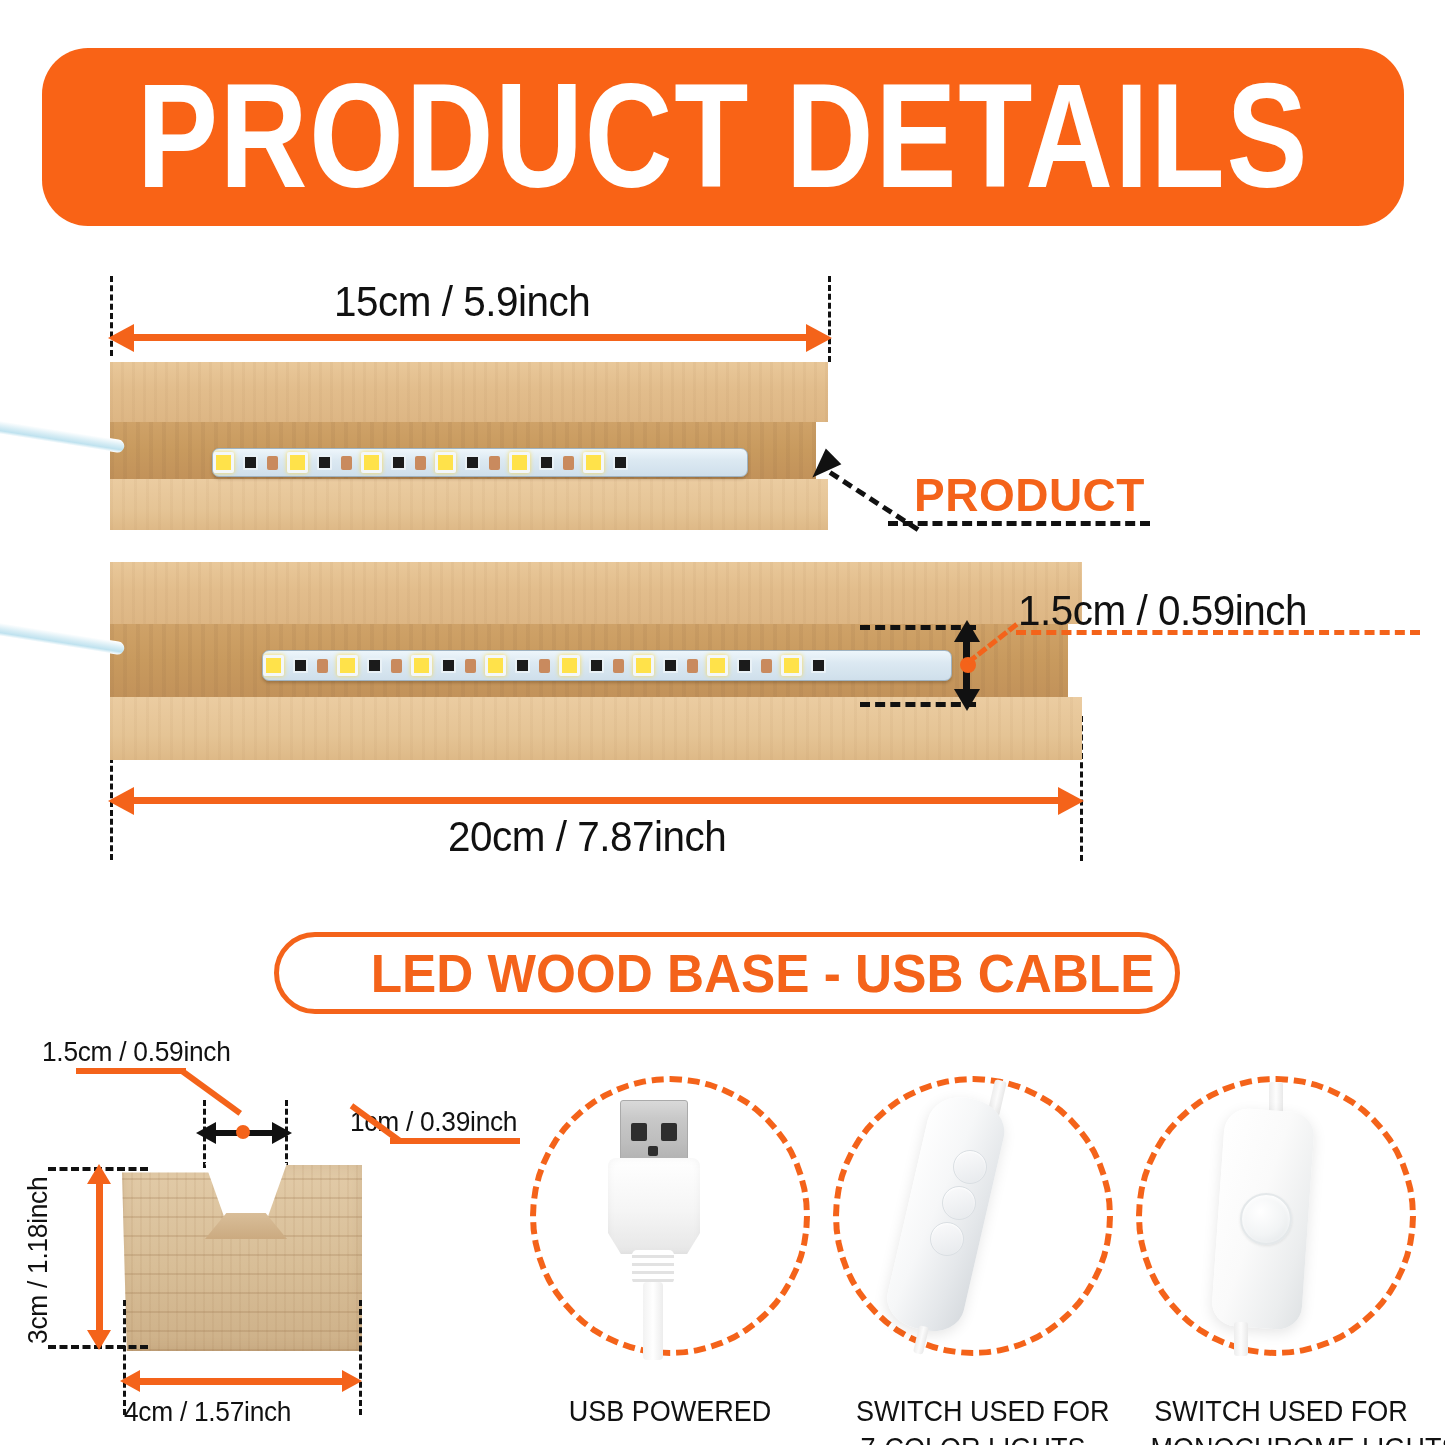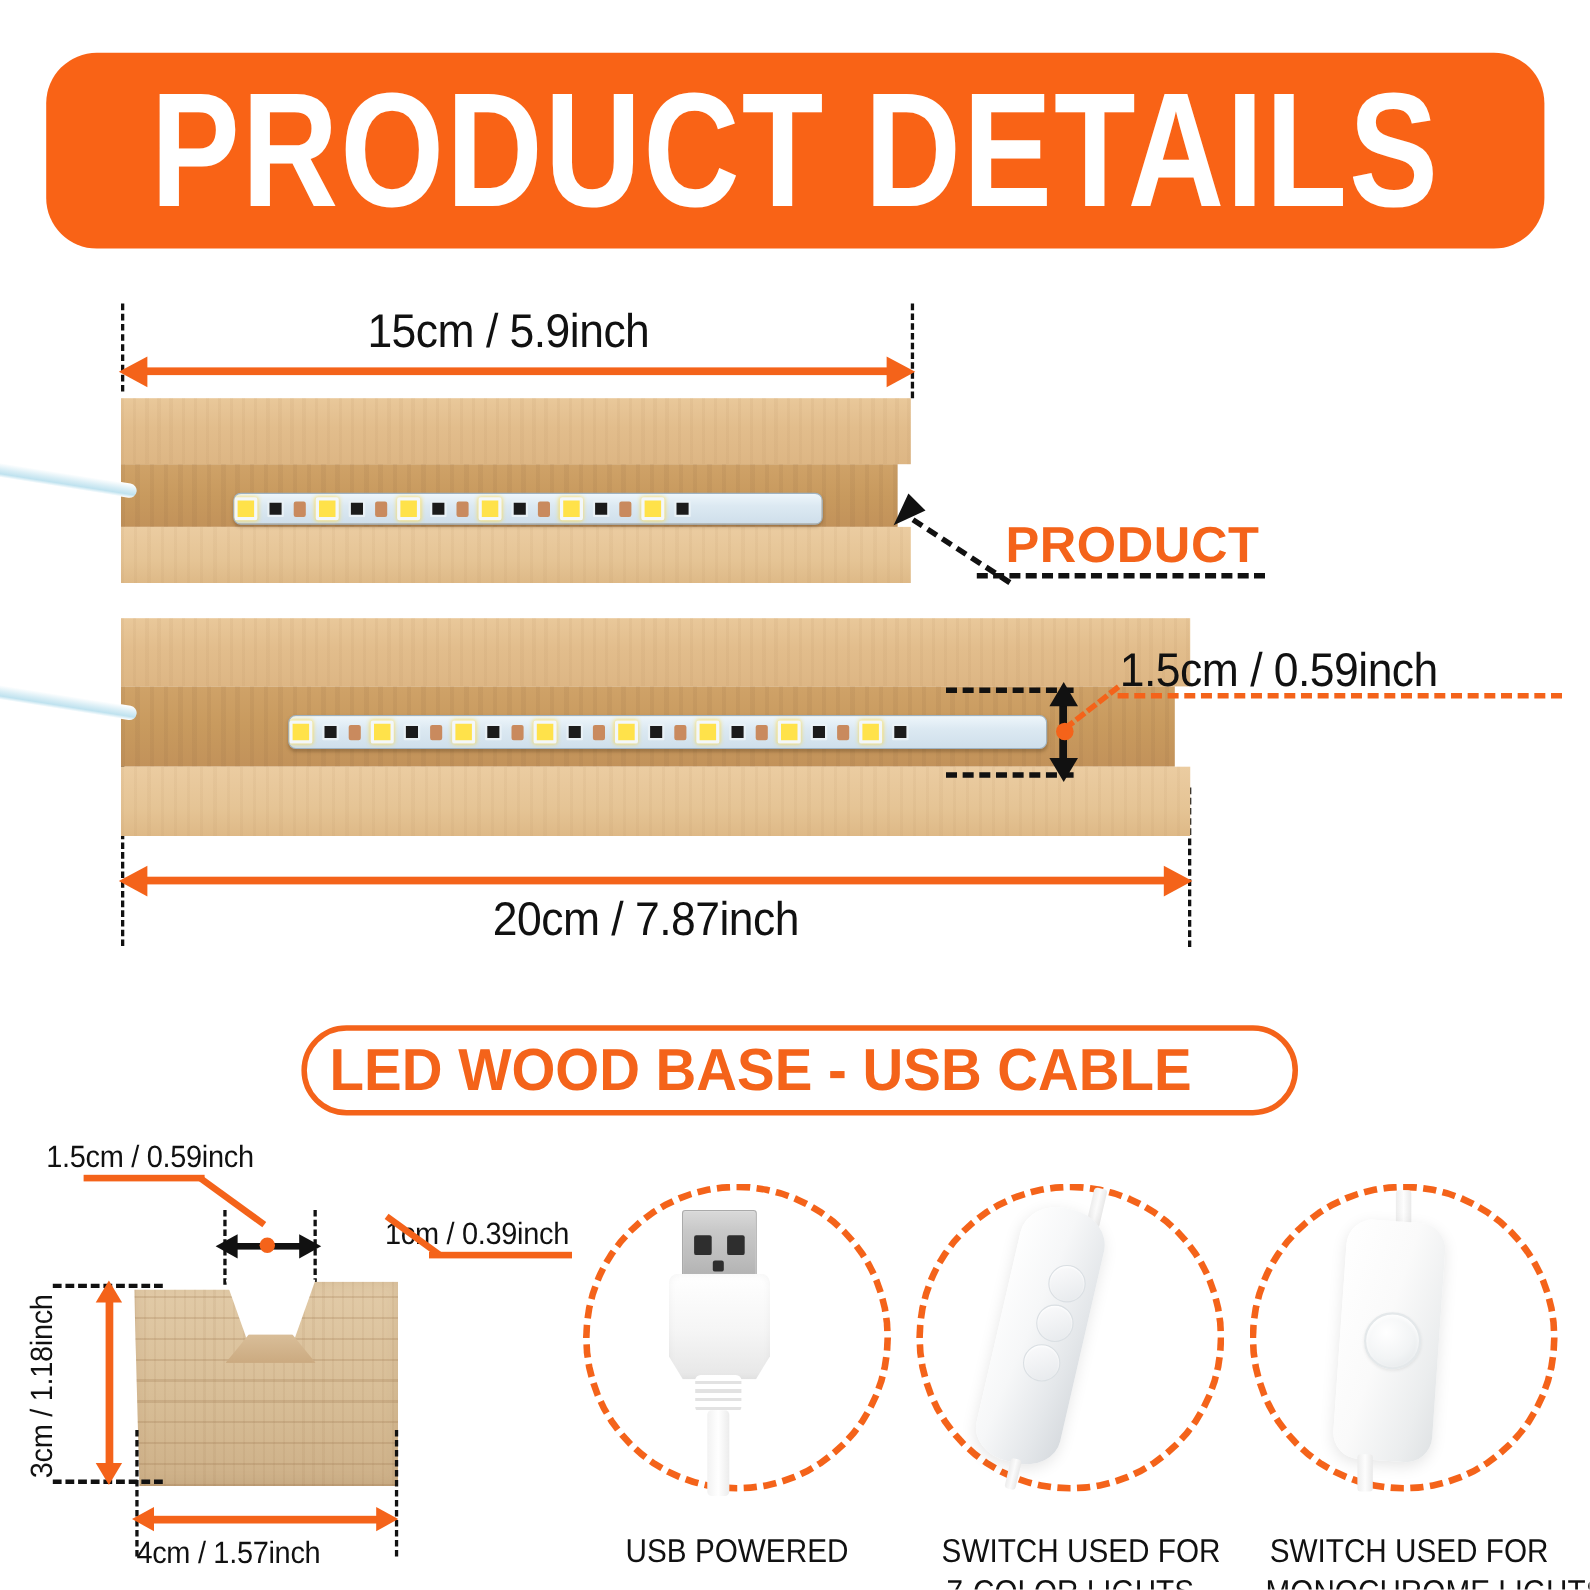--- a/index.html
+++ b/index.html
@@ -131,21 +131,21 @@
     letter-spacing:0.5px; white-space:nowrap;
   }
   .lead-dash-h { position:absolute; height:0; border-top:5px dashed #111; }
   .lead-dash-h-orange { position:absolute; height:0; border-top:5px dashed #F4631A; }
 
   
   .pill {
     position:absolute; left:274px; top:932px;
     width:906px; height:82px;
     border:5px solid #F4631A; border-radius:42px;
-    display:flex; align-items:center; justify-content:flex-start;
+    display:flex; align-items:center; justify-content:flex-end;
   }
   .pill-text {
     color:#F4631A; font-weight:bold; font-size:54px;
     letter-spacing:0px; transform: scaleX(0.95); white-space:nowrap;
   }
 
   
   .xsec-wood {
     position:absolute;
     background:

